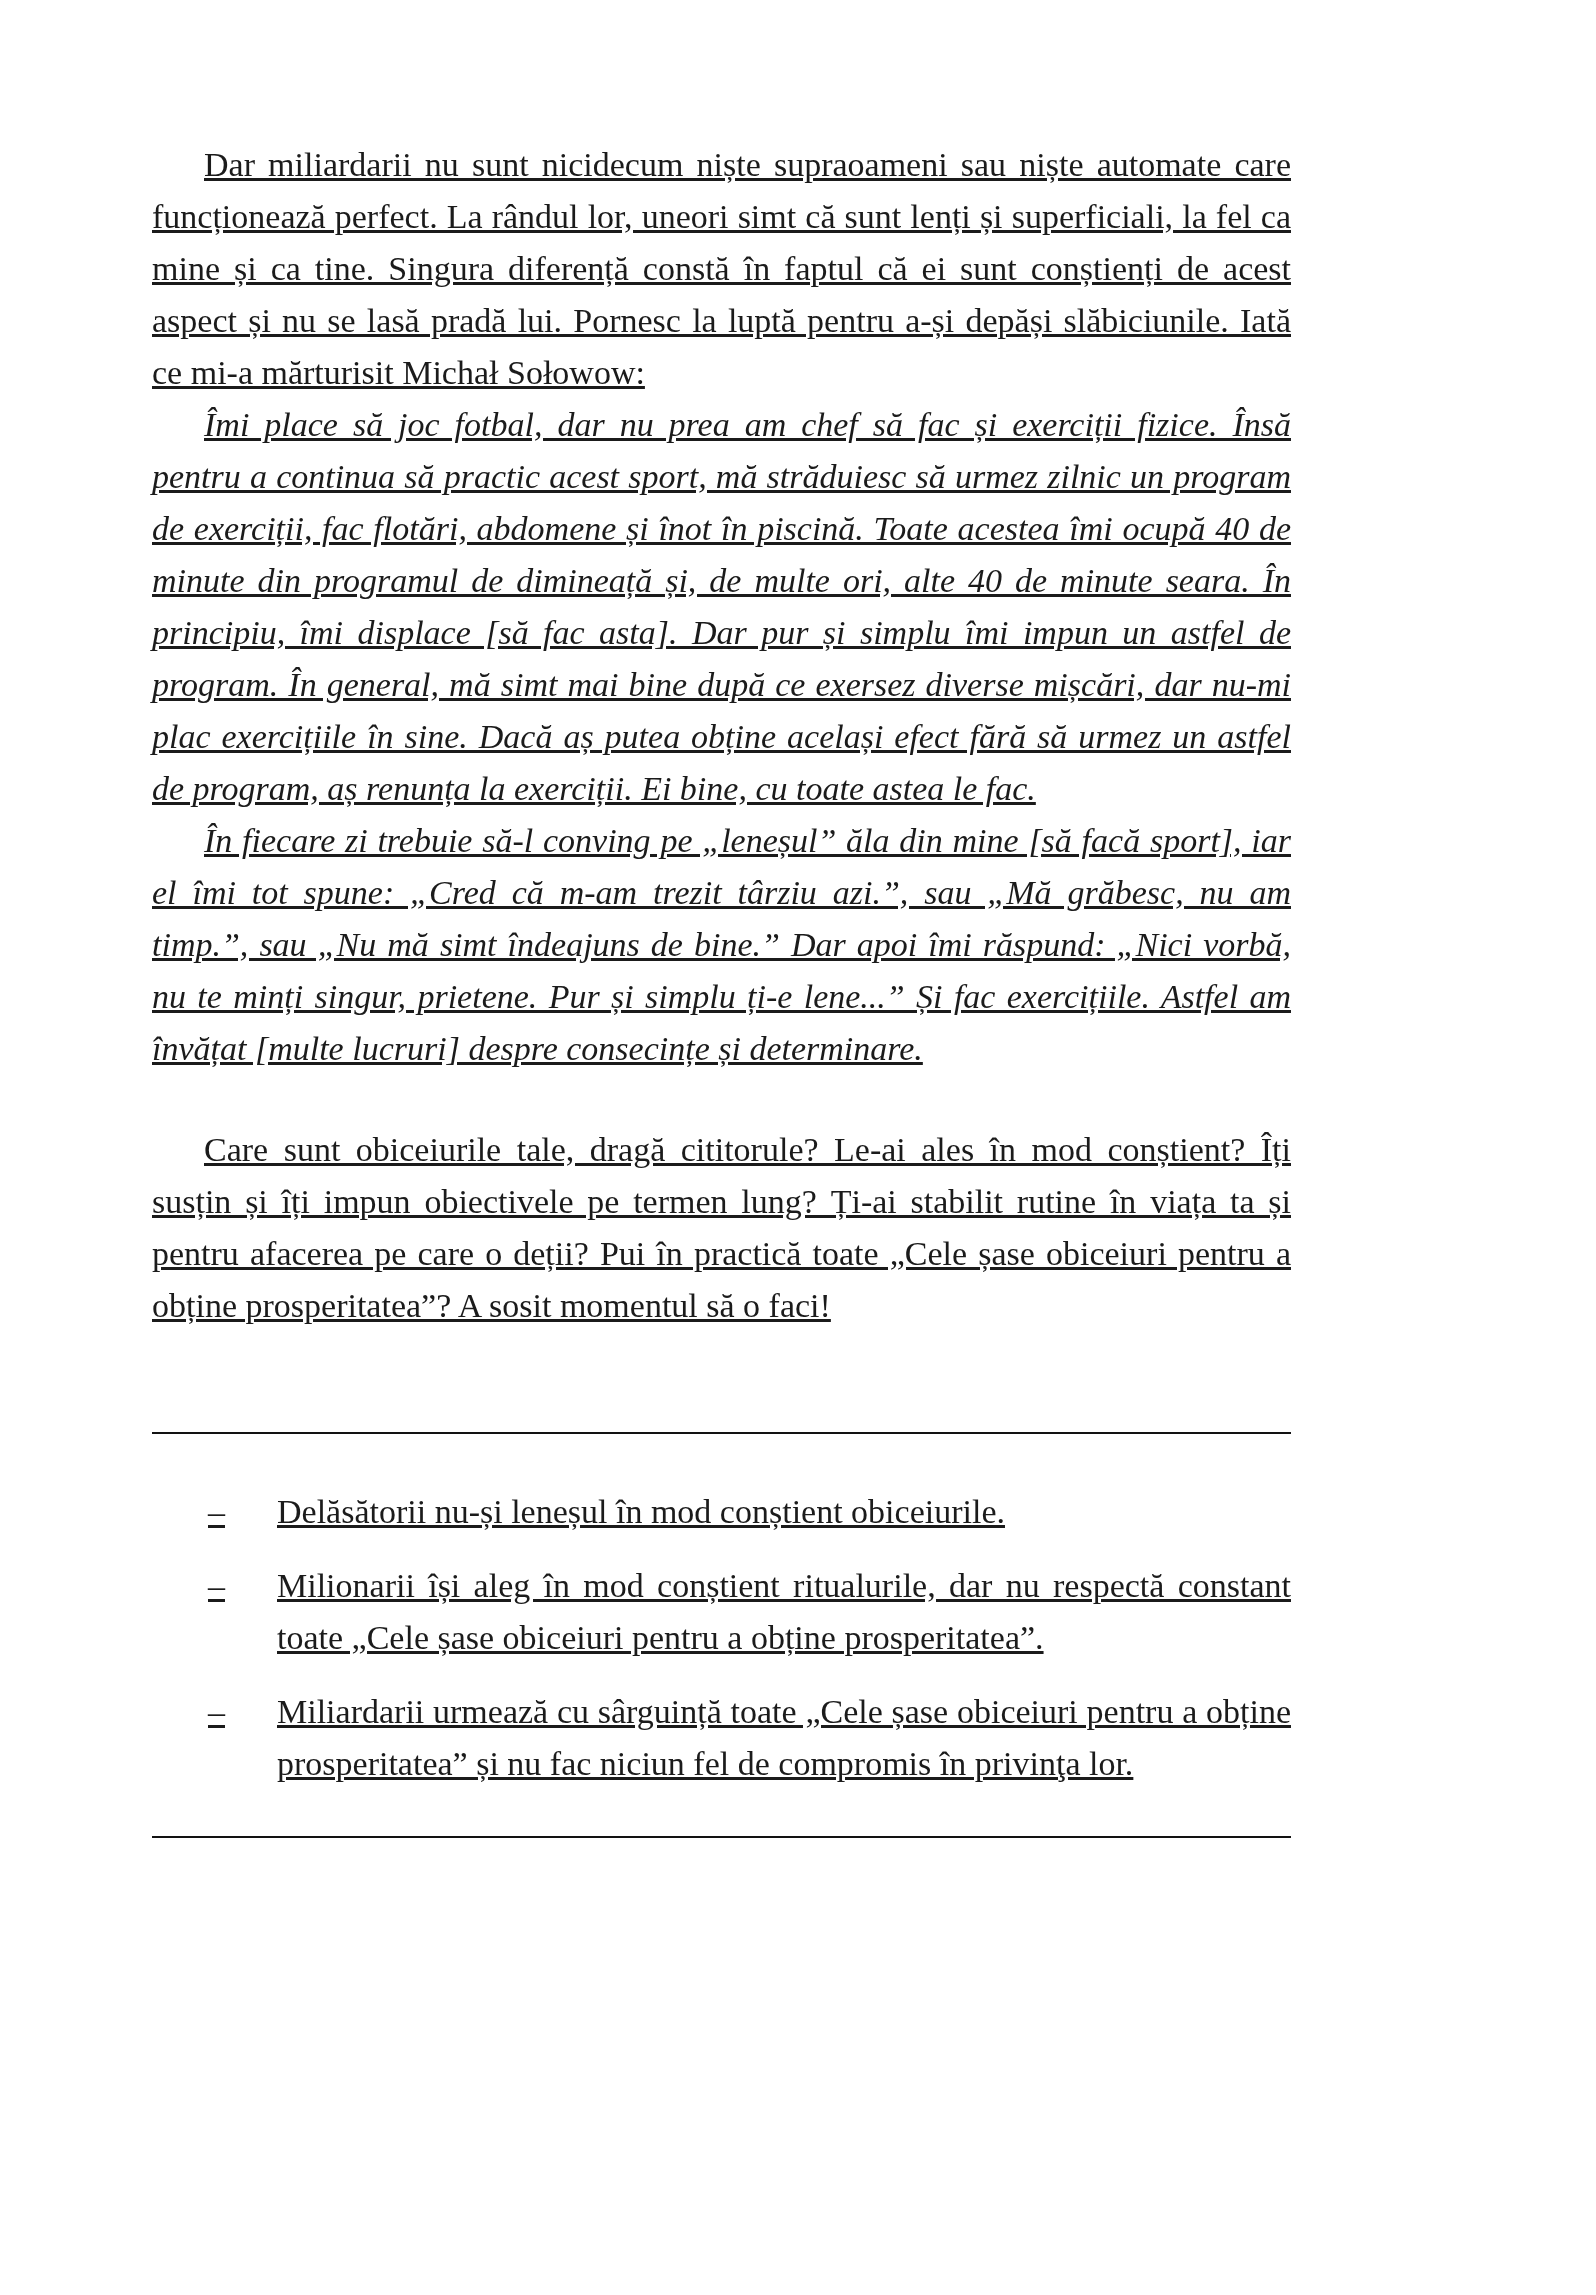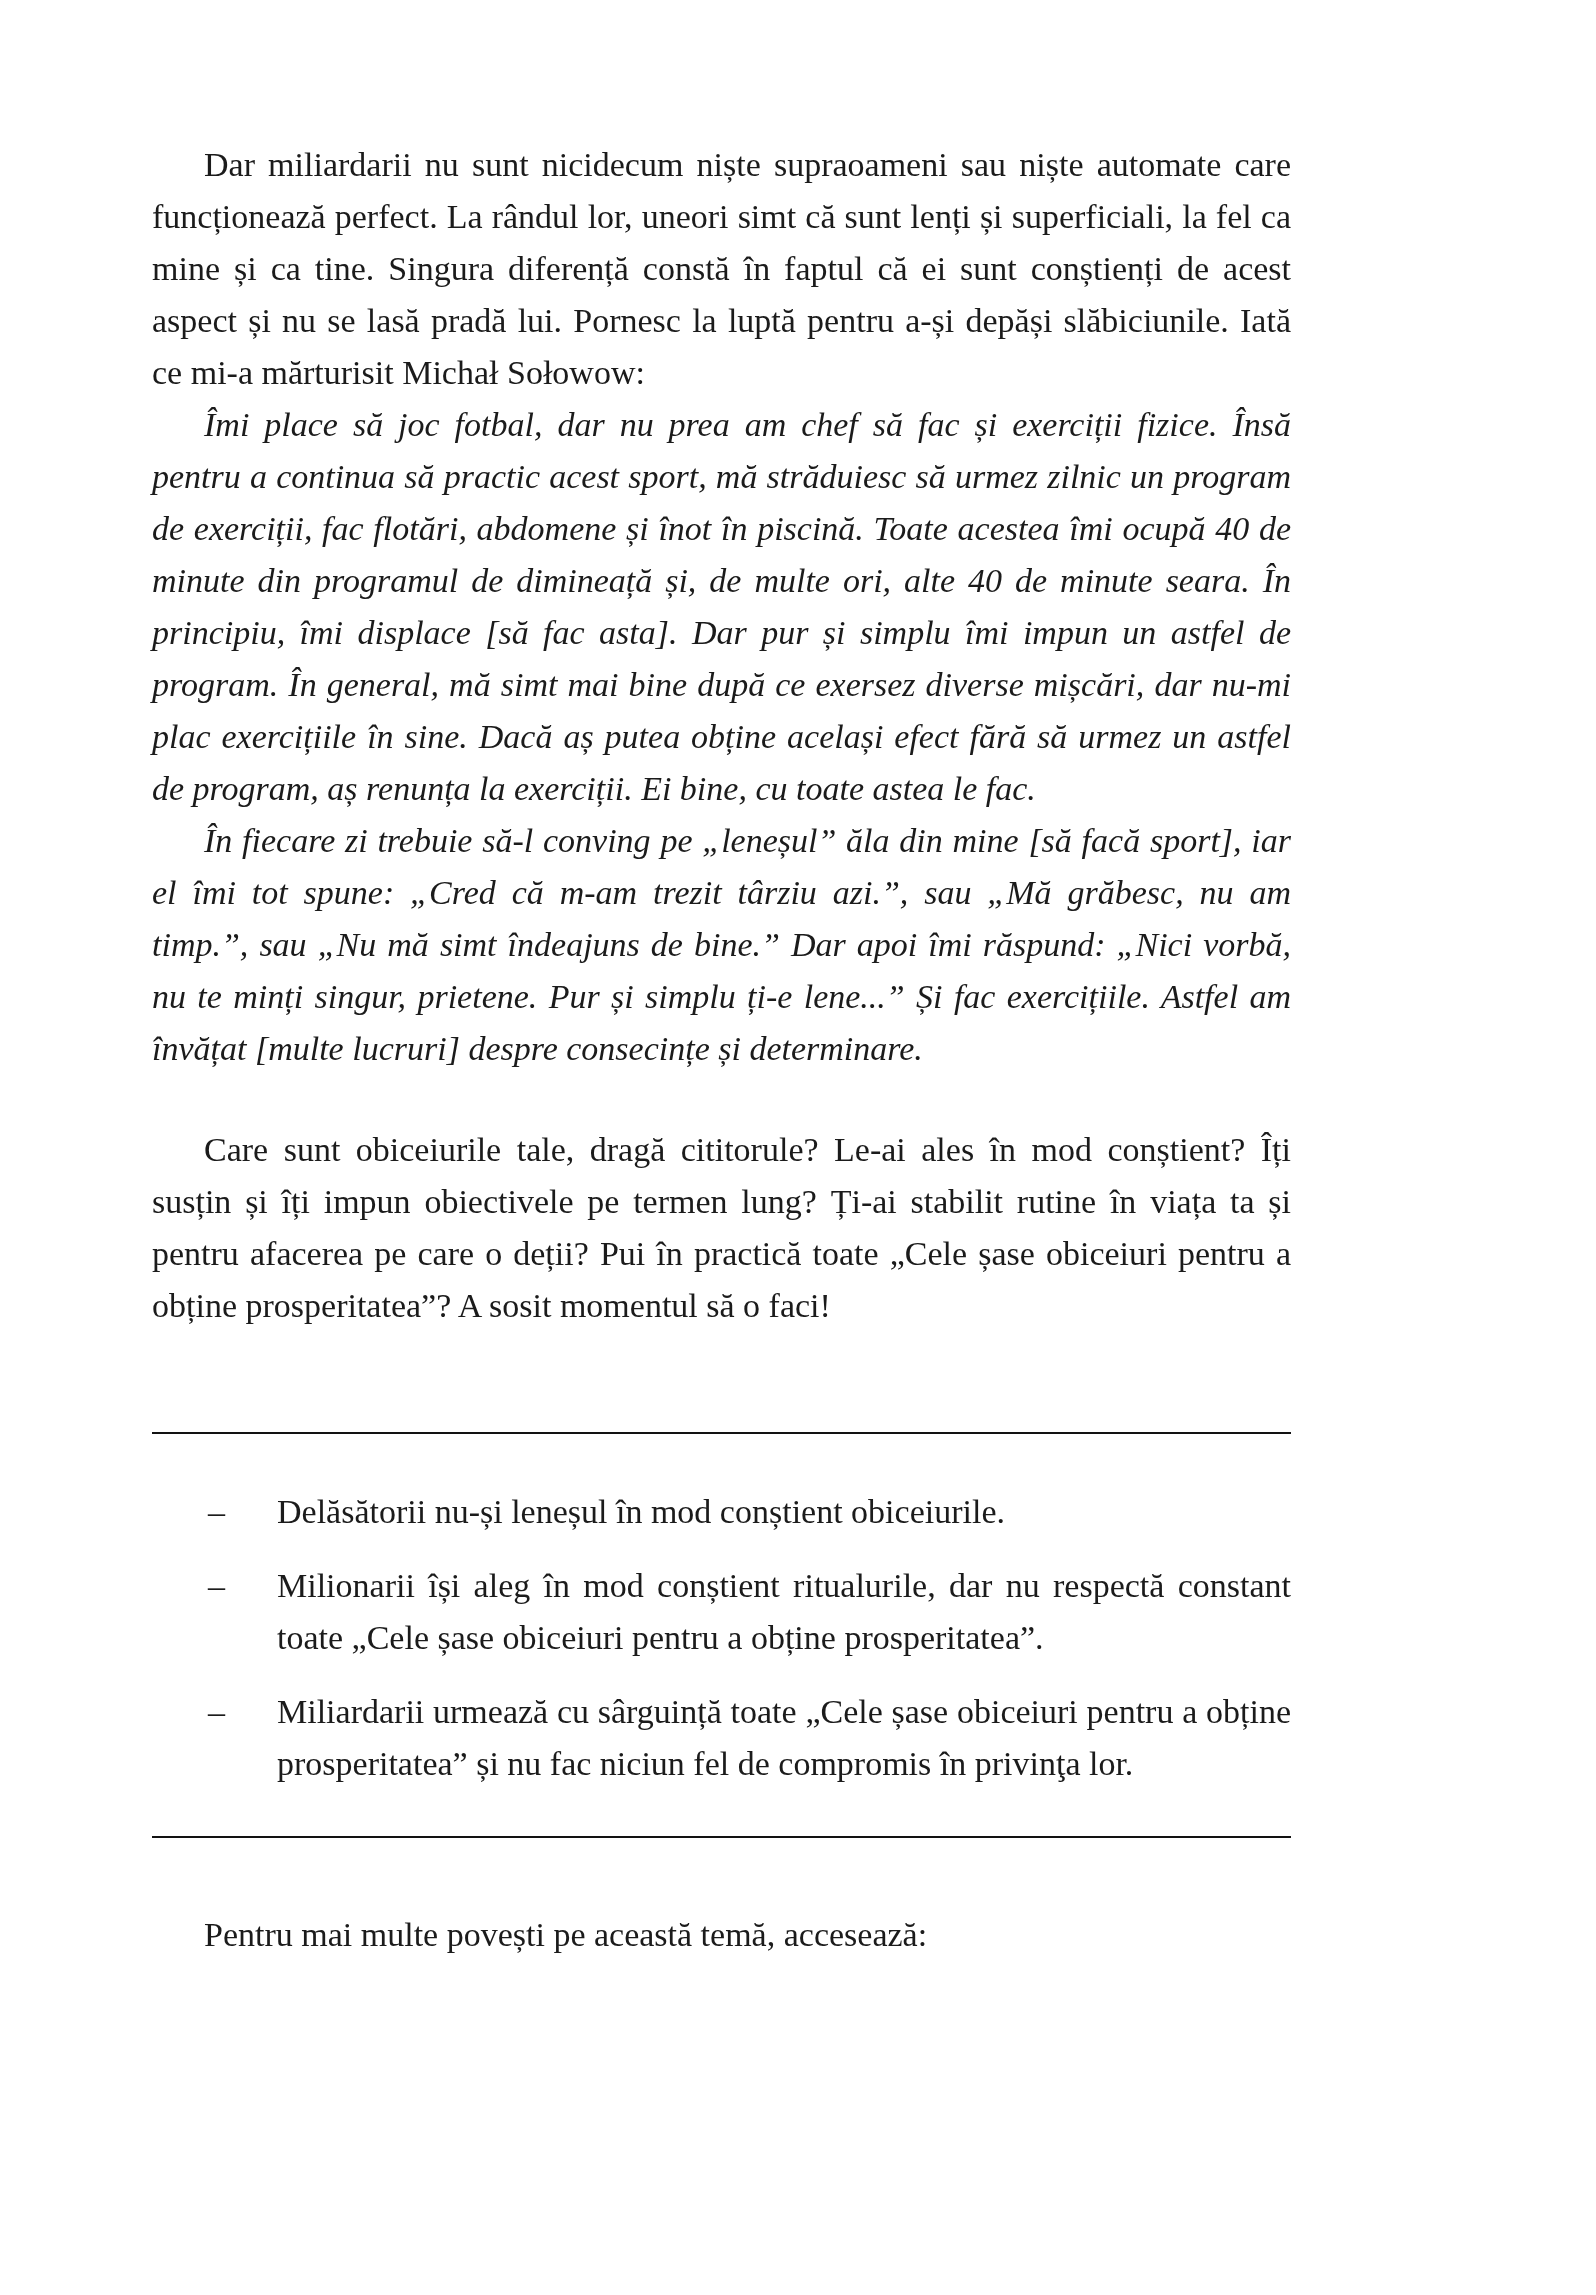--- a/index.html
+++ b/index.html
@@ -14,20 +14,21 @@
     color: #1b1b1b;
     font-family: "Liberation Serif", "DejaVu Serif", serif;
   }
   .page {
     box-sizing: border-box;
     width: 1443px;
     height: 2295px;
     padding: 139px 152px 0 152px;
     position: relative;
     overflow: hidden;
+    text-decoration: underline;
   }
   .bodytext {
     font-size: 34px;
     line-height: 52px;
     text-align: justify;
   }
   .para {
     margin: 0;
     text-indent: 52px;
   }
@@ -117,19 +118,18 @@
       </li>
       <li>
         <span class="dash">–</span>
         <span class="li-text">Miliardarii urmează cu sârguință toate „Cele șase obiceiuri pentru a obține prosperitatea” și nu fac niciun fel de compromis în privinţa lor.</span>
       </li>
     </ul>
 
     <hr class="rule rule-bottom">
 
     <div class="resources">
-      <p>Pentru mai multe povești pe această temă, accesează:</p>
     </div>
 
   </div>
 
 </div>
 
 
 </body></html>

